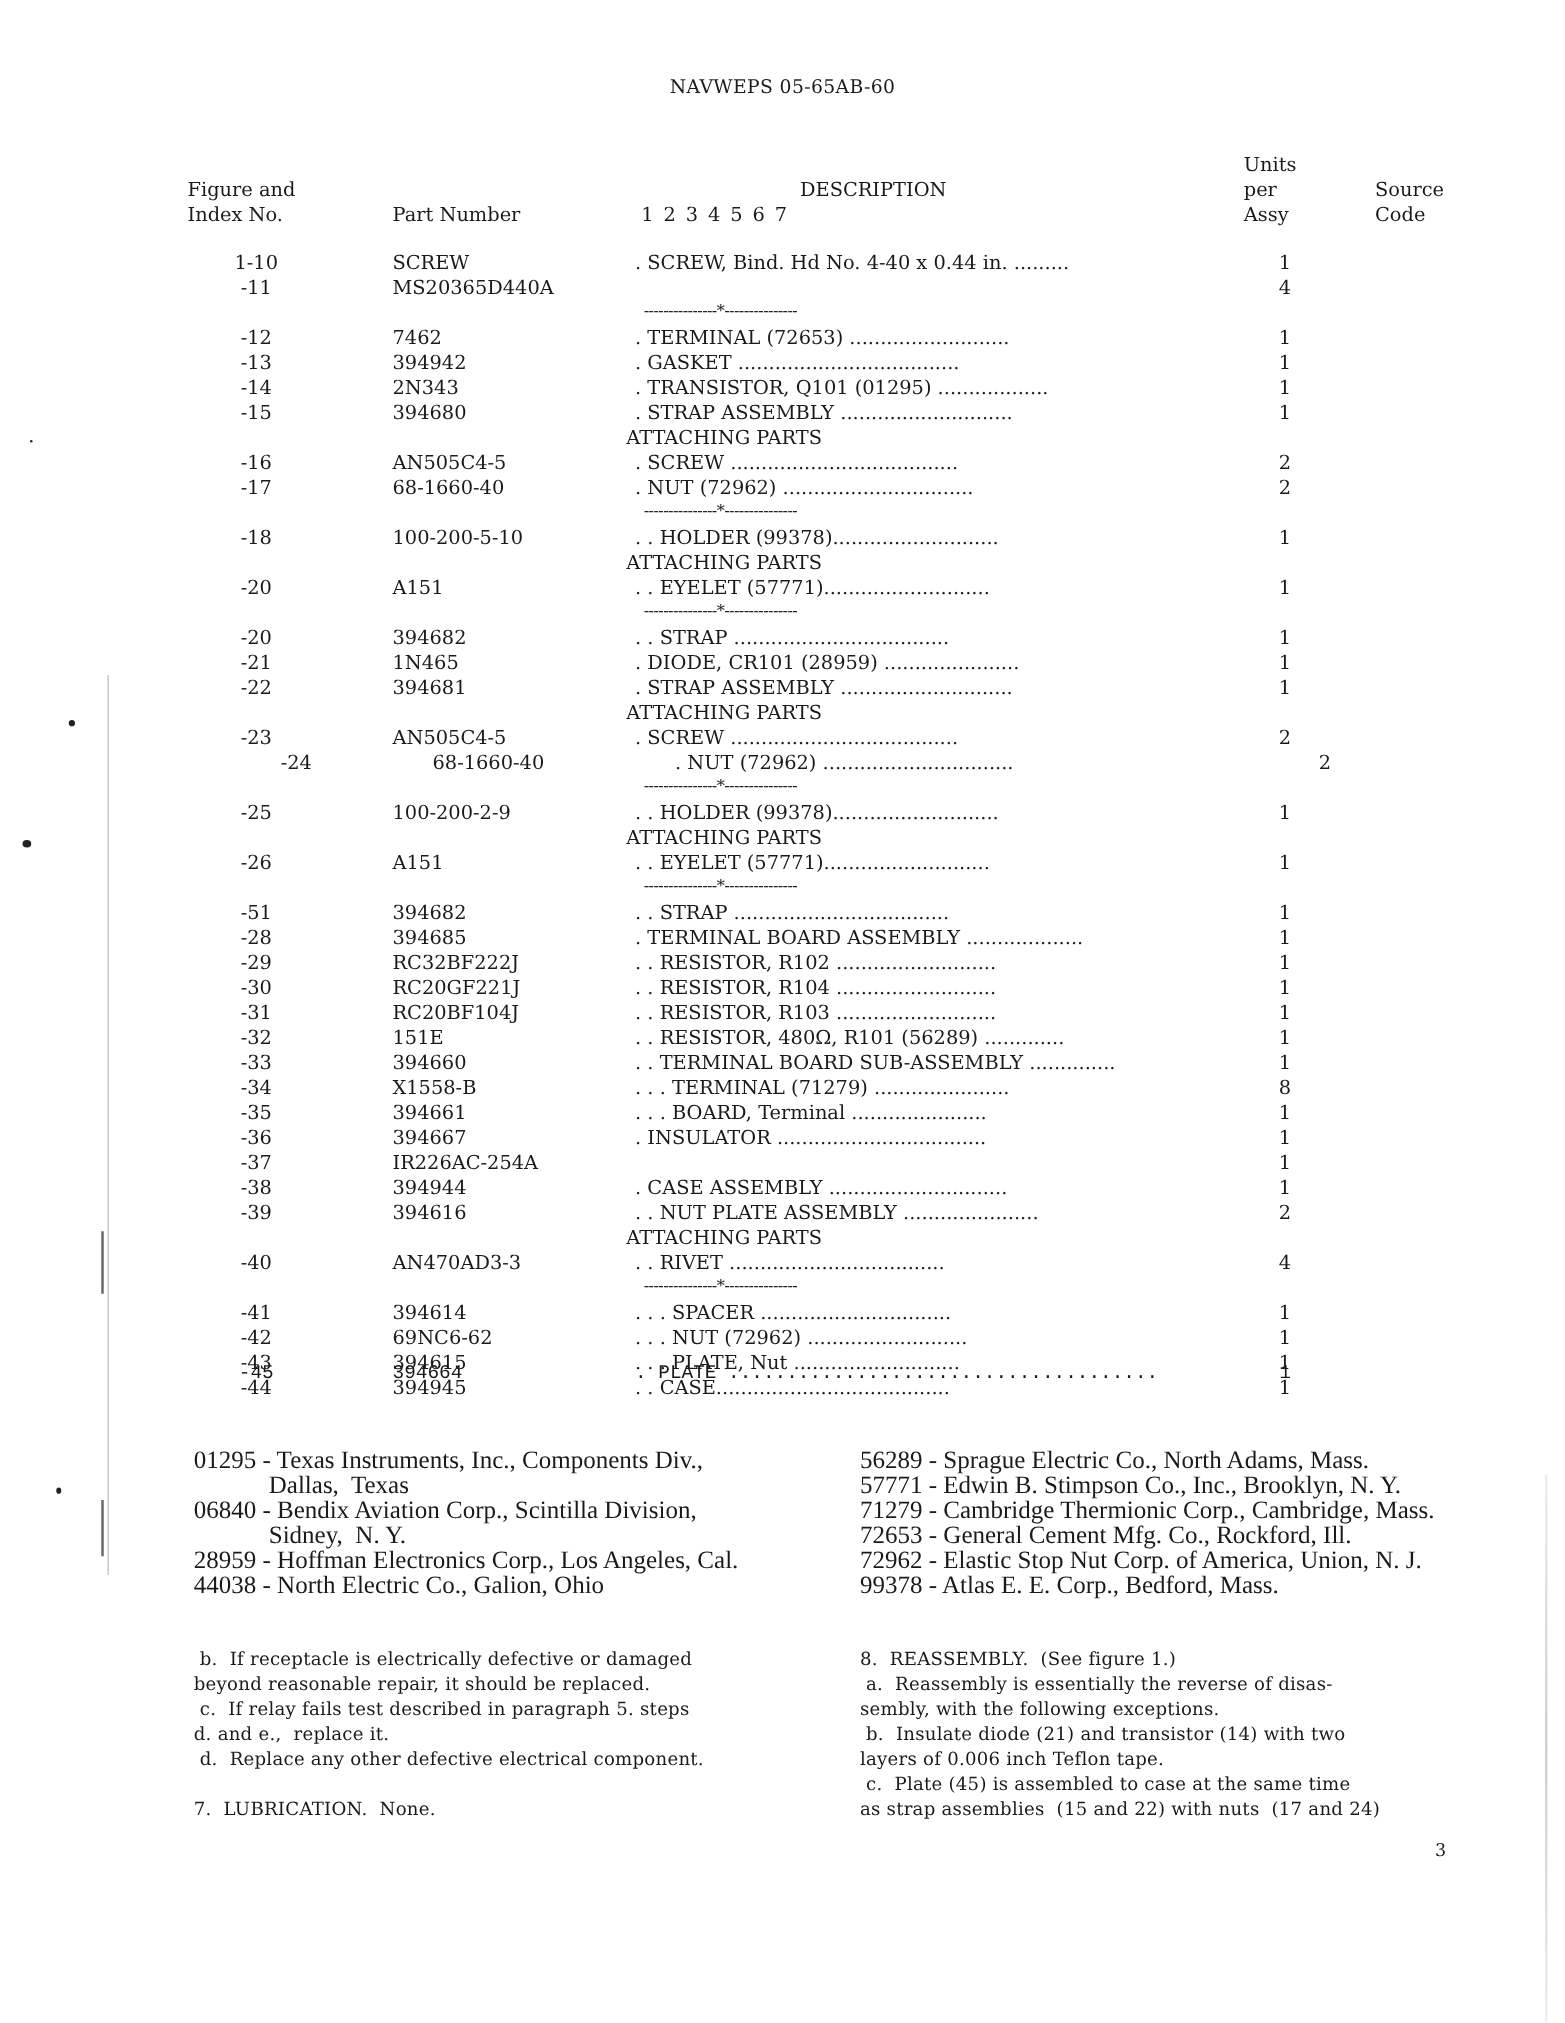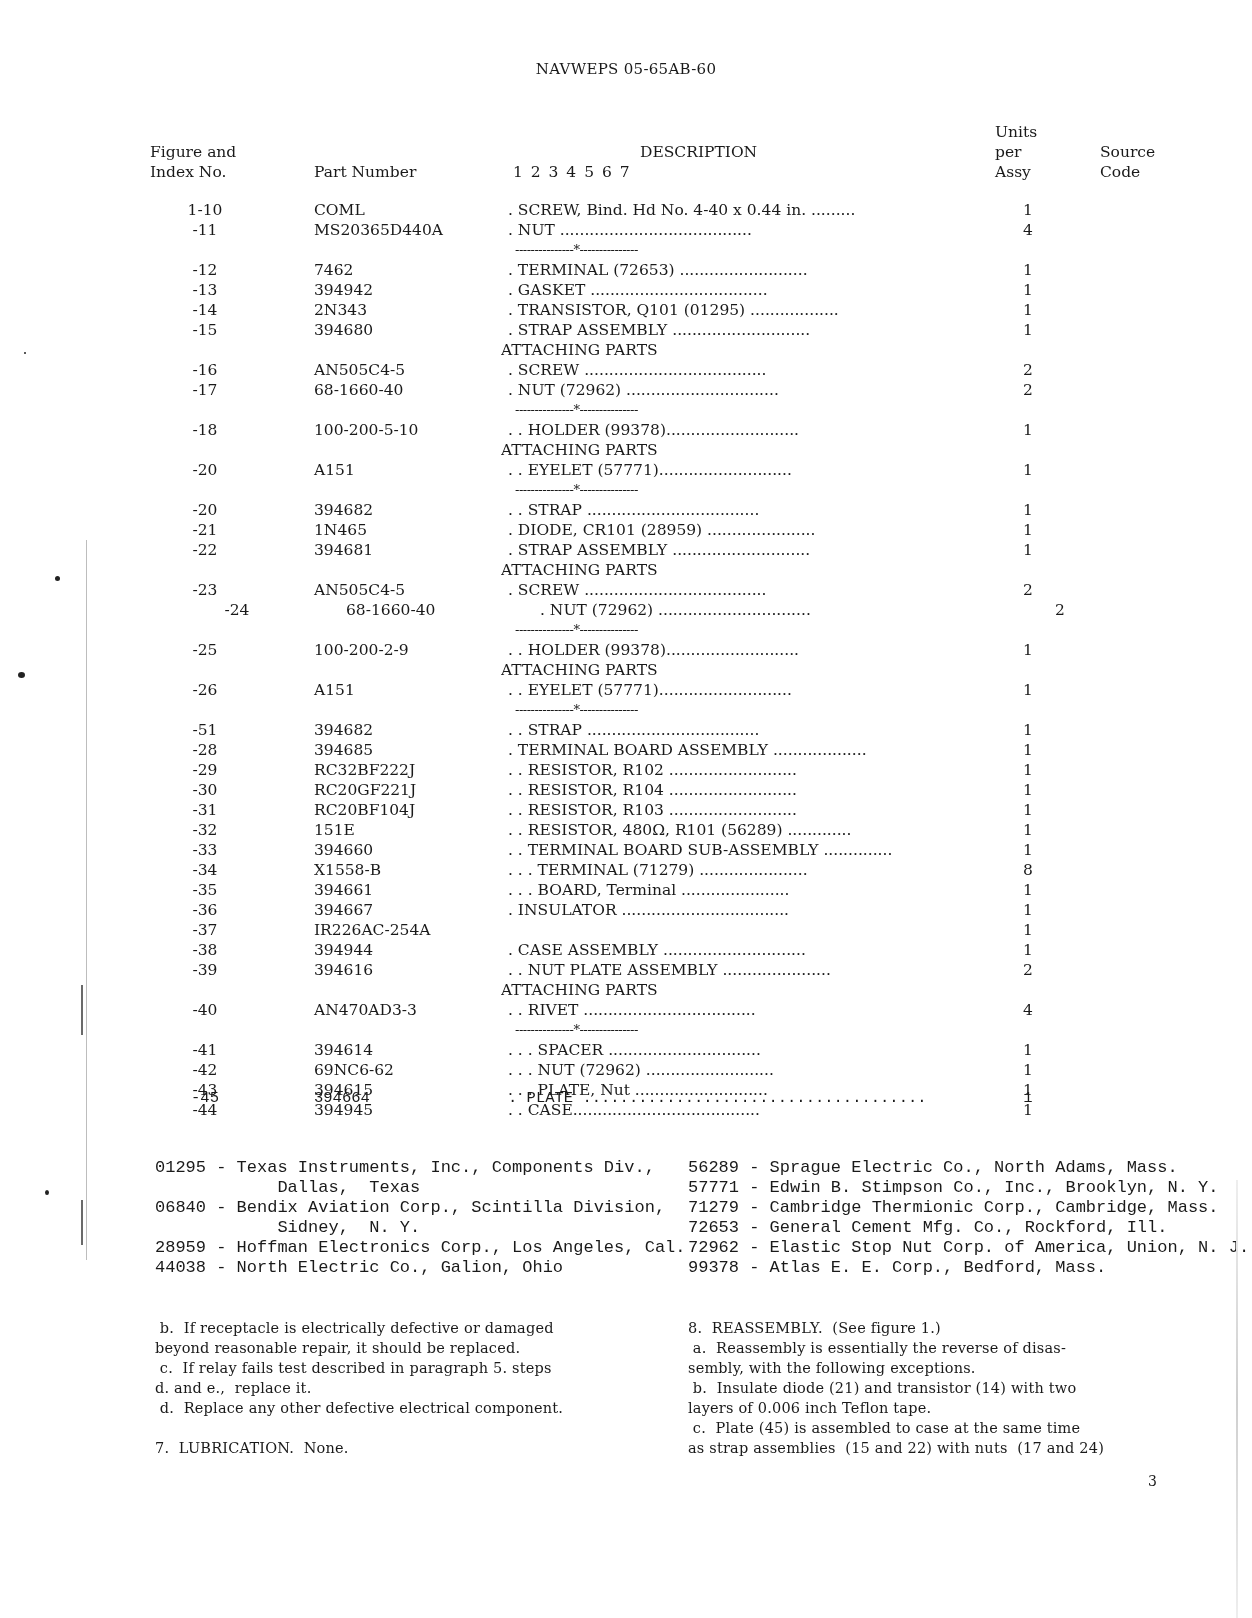--- a/index.html
+++ b/index.html
@@ -9,21 +9,21 @@
   }
   .page-header { position: absolute; top: 60px; left: 0; width: 1252px; text-align: center; font-size: 15px; letter-spacing: 0.3px; }
   .th { position: absolute; font-size: 15.5px; line-height: 20px; text-align: left; }
   .parts { position: absolute; left: 0; top: 200px; width: 1252px; }
   .row { position: absolute; left: 0; width: 1252px; height: 20px; font-size: 15.5px; line-height: 20px; }
   .c-idx { position: absolute; left: 160px; width: 90px; text-align: center; }
   .c-pn { position: absolute; left: 314px; width: 180px; white-space: nowrap; }
   .c-desc { position: absolute; left: 508px; width: 476px; white-space: pre; overflow: hidden; }
   .c-desc.attach { left: 501px; }
   .c-qty { position: absolute; left: 1010px; width: 36px; text-align: center; }
-  .vendors { position: absolute; font-family: Liberation Mono, monospace; font-size: 17px; line-height: 20px; white-space: pre; }
+  .vendors { position: absolute; font-family: Liberation Serif, serif; font-size: 20px; line-height: 20px; white-space: pre; }
   .para { position: absolute; font-size: 14.5px; line-height: 20px; white-space: pre; letter-spacing: 0.2px; }
   .pagenum { position: absolute; left: 1148px; top: 1473px; font-size: 14px; }
   .binding-line { position: absolute; left: 86px; width: 1px; background: #bdbdbd; }
   .binding-dark { position: absolute; left: 81px; width: 2px; background: #6a6a6a; }
   .speck { position: absolute; background: #222; border-radius: 50%; }
   .edge-right { position: absolute; right: 14px; top: 1180px; width: 2px; height: 438px; background: linear-gradient(#eee, #cfcfcf, #eee); }
 </style>
 </head>
 <body>
 
@@ -44,28 +44,27 @@
   </div>
   <div class="th" style="left:1100px; top:142px; width:76px;">
     <div>Source</div>
     <div>Code</div>
   </div>
 </div>
 
 <div class="parts" id="parts">
     <div class="row" style="top: 0px;">
       <span class="c-idx">1-10</span>
-      <span class="c-pn">COML</span>
+      <span class="c-pn">SCREW</span>
       <span class="c-desc">. SCREW, Bind. Hd No. 4-40 x 0.44 in. .........</span>
       <span class="c-qty">1</span>
     </div>
     <div class="row" style="top: 20px;">
       <span class="c-idx">-11</span>
       <span class="c-pn">MS20365D440A</span>
-      <span class="c-desc">. NUT .......................................</span>
       <span class="c-qty">4</span>
     </div>
     <div class="row" style="top: 40px;">
       <span class="c-desc" style="left:515px; font-size:13px; letter-spacing:-0.5px;">---------------*---------------</span>
     </div>
     <div class="row" style="top: 60px;">
       <span class="c-idx">-12</span>
       <span class="c-pn">7462</span>
       <span class="c-desc">. TERMINAL (72653) ..........................</span>
       <span class="c-qty">1</span>

